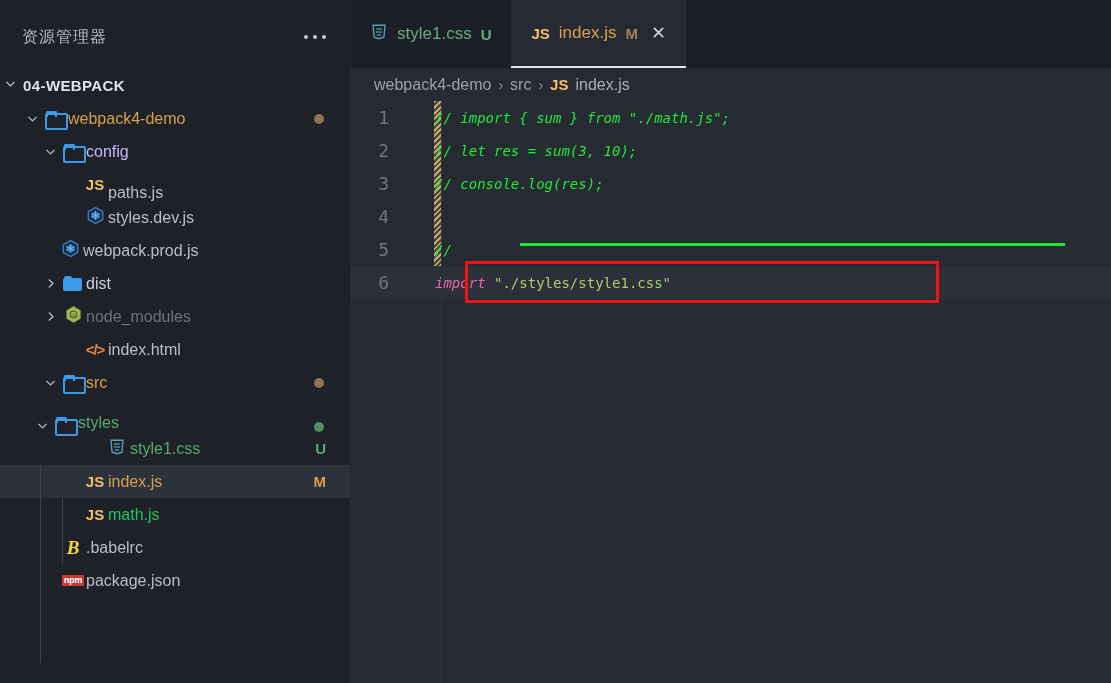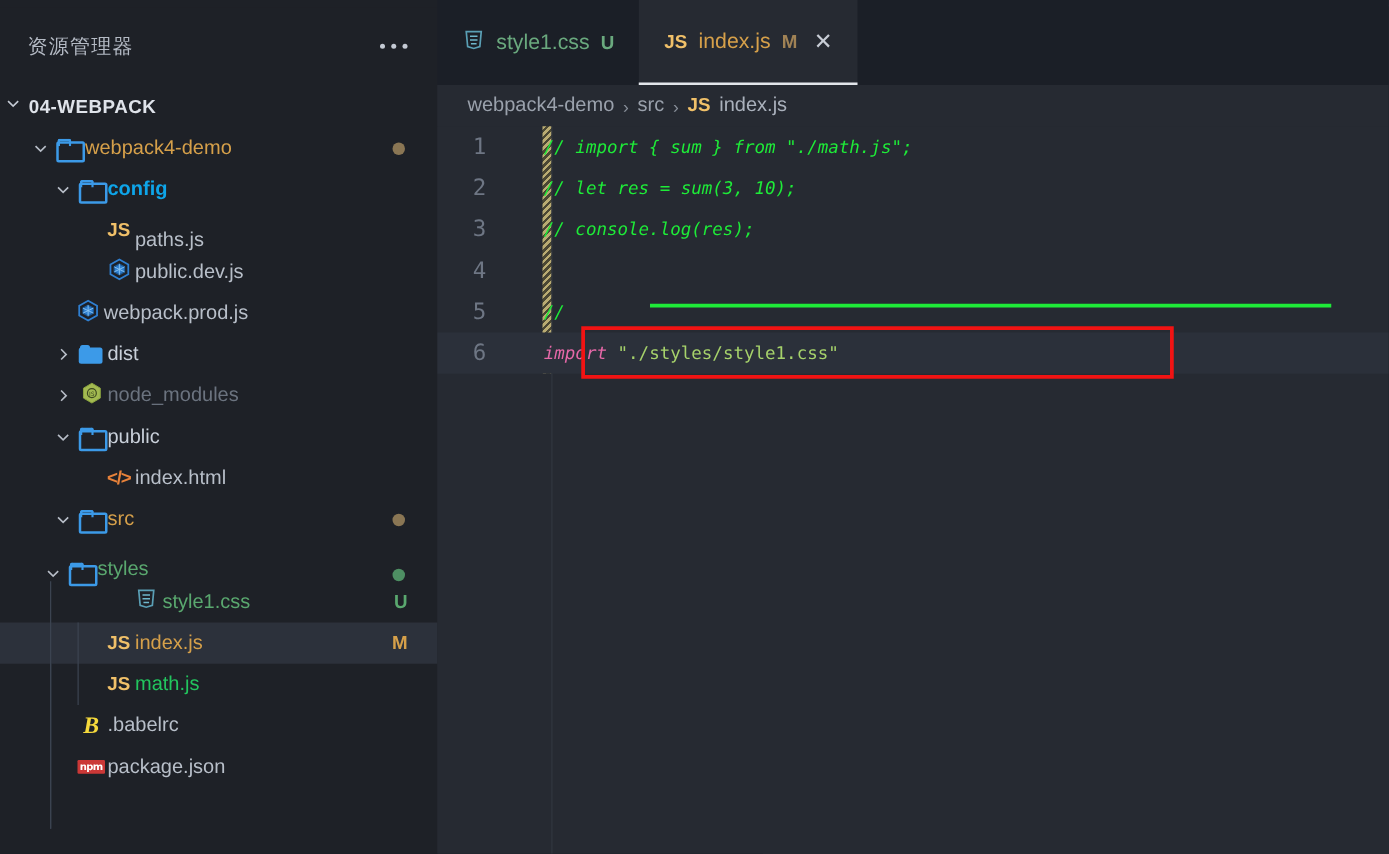--- a/index.html
+++ b/index.html
@@ -203,39 +203,39 @@
         </div>
         <div class="row" style="padding-left: 40px;">
           <span class="twisty">
             <svg width="13" height="13" viewBox="0 0 16 16">
               <path d="M3 6l5 5 5-5" fill="none" stroke="#b7bdc7" stroke-width="1.6"></path>
             </svg>
           </span>
           <span class="icon">
             <span class="folder-o"></span>
           </span>
-          <span class="label" style="color: #0ea5e9; font-weight: bold;">config</span>
+          <span class="label" style="color: #c4b5fd;">config</span>
         </div>
         <div class="row" style="padding-left: 62px;">
           <span class="twisty"></span>
           <span class="icon">
             <span class="js-ic">JS</span>
           </span>
           <span class="label" style="color: rgb(184, 191, 201); margin-top: 16px;">paths.js</span>
         </div>
         <div class="row" style="padding-left: 62px;">
           <span class="twisty"></span>
           <span class="icon">
             <span><svg width="19" height="19" viewBox="0 0 24 24">
                 <path d="M12 2l9 5v10l-9 5-9-5V7l9-5z" fill="none" stroke="#2f7fd1" stroke-width="1.8"></path>
                 <path d="M12 6.5l5.2 3v5l-5.2 3-5.2-3v-5l5.2-3z" fill="#2f7fd1" stroke="#1a5a99" stroke-width="1.2"></path>
                 <path d="M12 6.5v11M6.8 9.5l10.4 5M17.2 9.5L6.8 14.5" stroke="#8cc6f0" stroke-width="0.9"></path>
               </svg></span>
           </span>
-          <span class="label" style="color: rgb(184, 191, 201);">public.dev.js</span>
+          <span class="label" style="color: rgb(184, 191, 201);">styles.dev.js</span>
         </div>
         <div class="row" style="padding-left: 37px;">
           <span class="twisty"></span>
           <span class="icon">
             <span><svg width="19" height="19" viewBox="0 0 24 24">
                 <path d="M12 2l9 5v10l-9 5-9-5V7l9-5z" fill="none" stroke="#2f7fd1" stroke-width="1.8"></path>
                 <path d="M12 6.5l5.2 3v5l-5.2 3-5.2-3v-5l5.2-3z" fill="#2f7fd1" stroke="#1a5a99" stroke-width="1.2"></path>
                 <path d="M12 6.5v11M6.8 9.5l10.4 5M17.2 9.5L6.8 14.5" stroke="#8cc6f0" stroke-width="0.9"></path>
               </svg></span>
           </span>
@@ -259,31 +259,20 @@
             </svg>
           </span>
           <span class="icon">
             <span><svg width="19" height="19" viewBox="0 0 24 24">
                 <path d="M12 2l8.5 5v10L12 22l-8.5-5V7L12 2z" fill="#a3ba51" stroke="#8ba43f" stroke-width="1"></path>
                 <circle cx="12" cy="12" r="4.5" fill="none" stroke="#3d4a20" stroke-width="1.2"></circle>
                 <text x="12" y="15" font-size="6" fill="#3d4a20" text-anchor="middle" font-family="DejaVu Sans">JS</text>
               </svg></span>
           </span>
           <span class="label" style="color: rgb(107, 115, 127);">node_modules</span>
-        </div>
-        <div class="row" style="padding-left: 40px;">
-          <span class="twisty">
-            <svg width="13" height="13" viewBox="0 0 16 16">
-              <path d="M3 6l5 5 5-5" fill="none" stroke="#b7bdc7" stroke-width="1.6"></path>
-            </svg>
-          </span>
-          <span class="icon">
-            <span class="folder-o"></span>
-          </span>
-          <span class="label" style="color: rgb(201, 208, 218);">public</span>
         </div>
         <div class="row" style="padding-left: 62px;">
           <span class="twisty"></span>
           <span class="icon">
             <span class="html-ic">&lt;/&gt;</span>
           </span>
           <span class="label" style="color: rgb(184, 191, 201);">index.html</span>
         </div>
         <div class="row" style="padding-left: 40px;">
           <span class="twisty">

